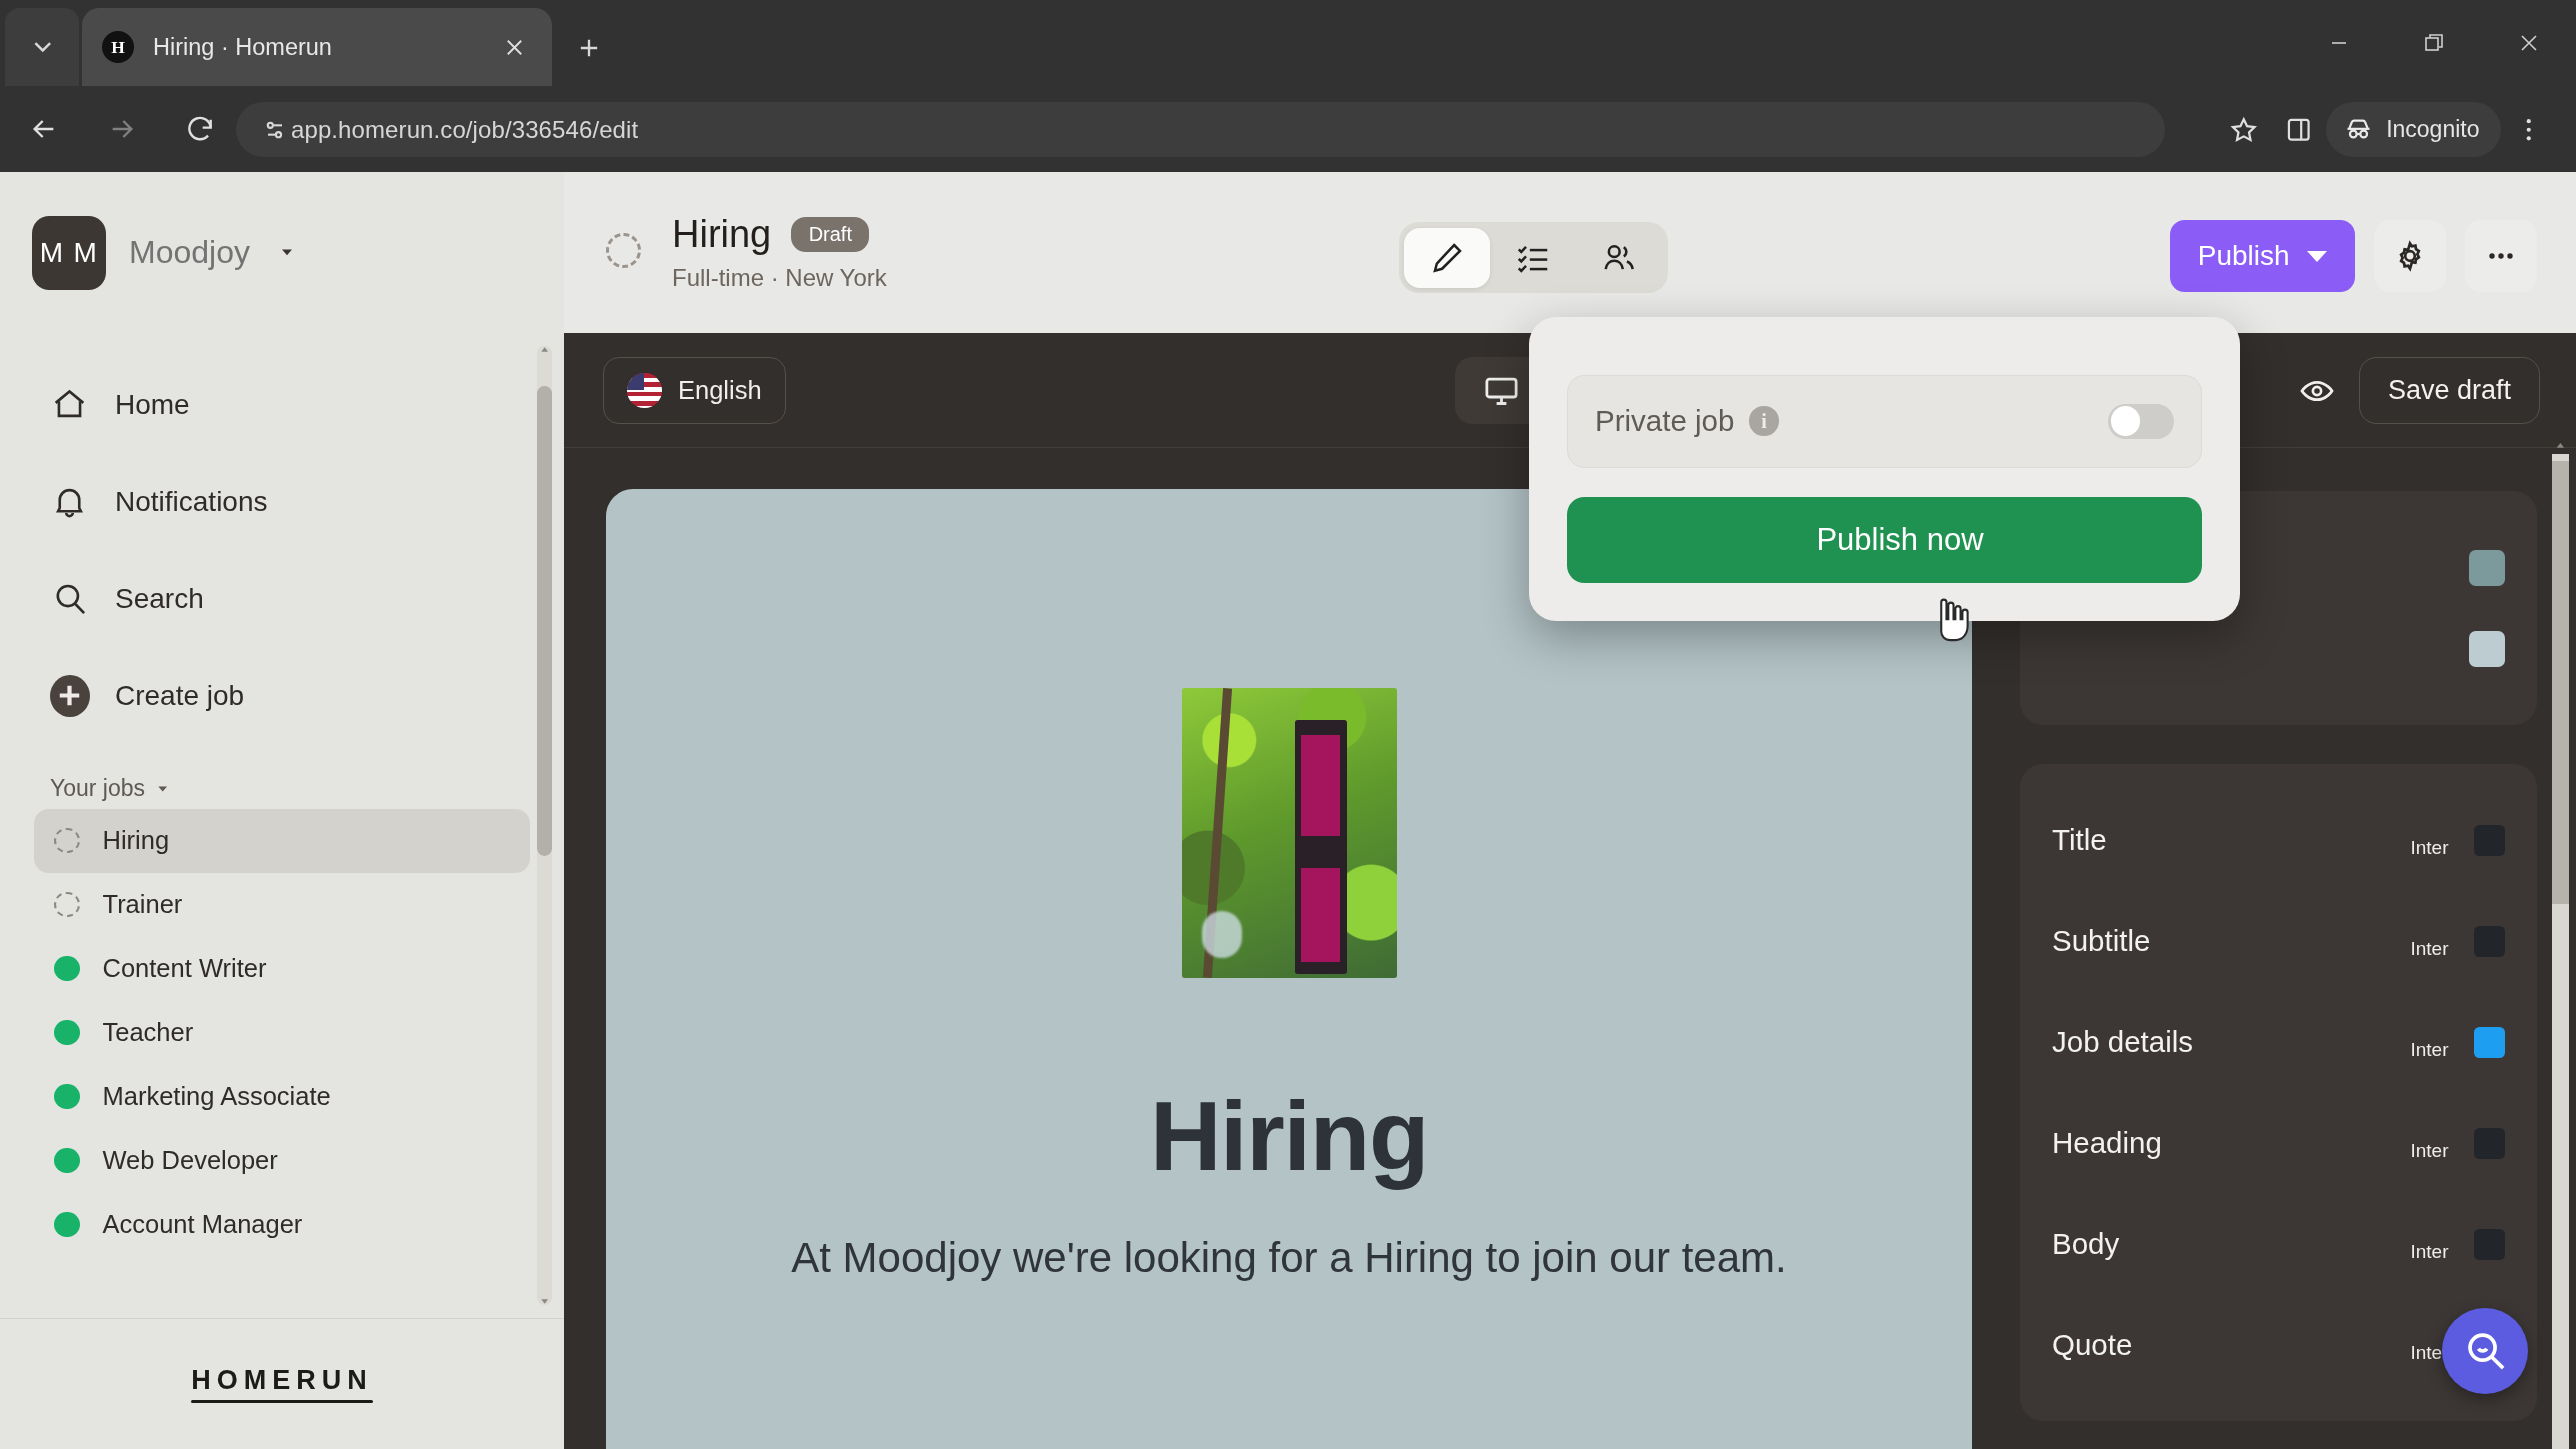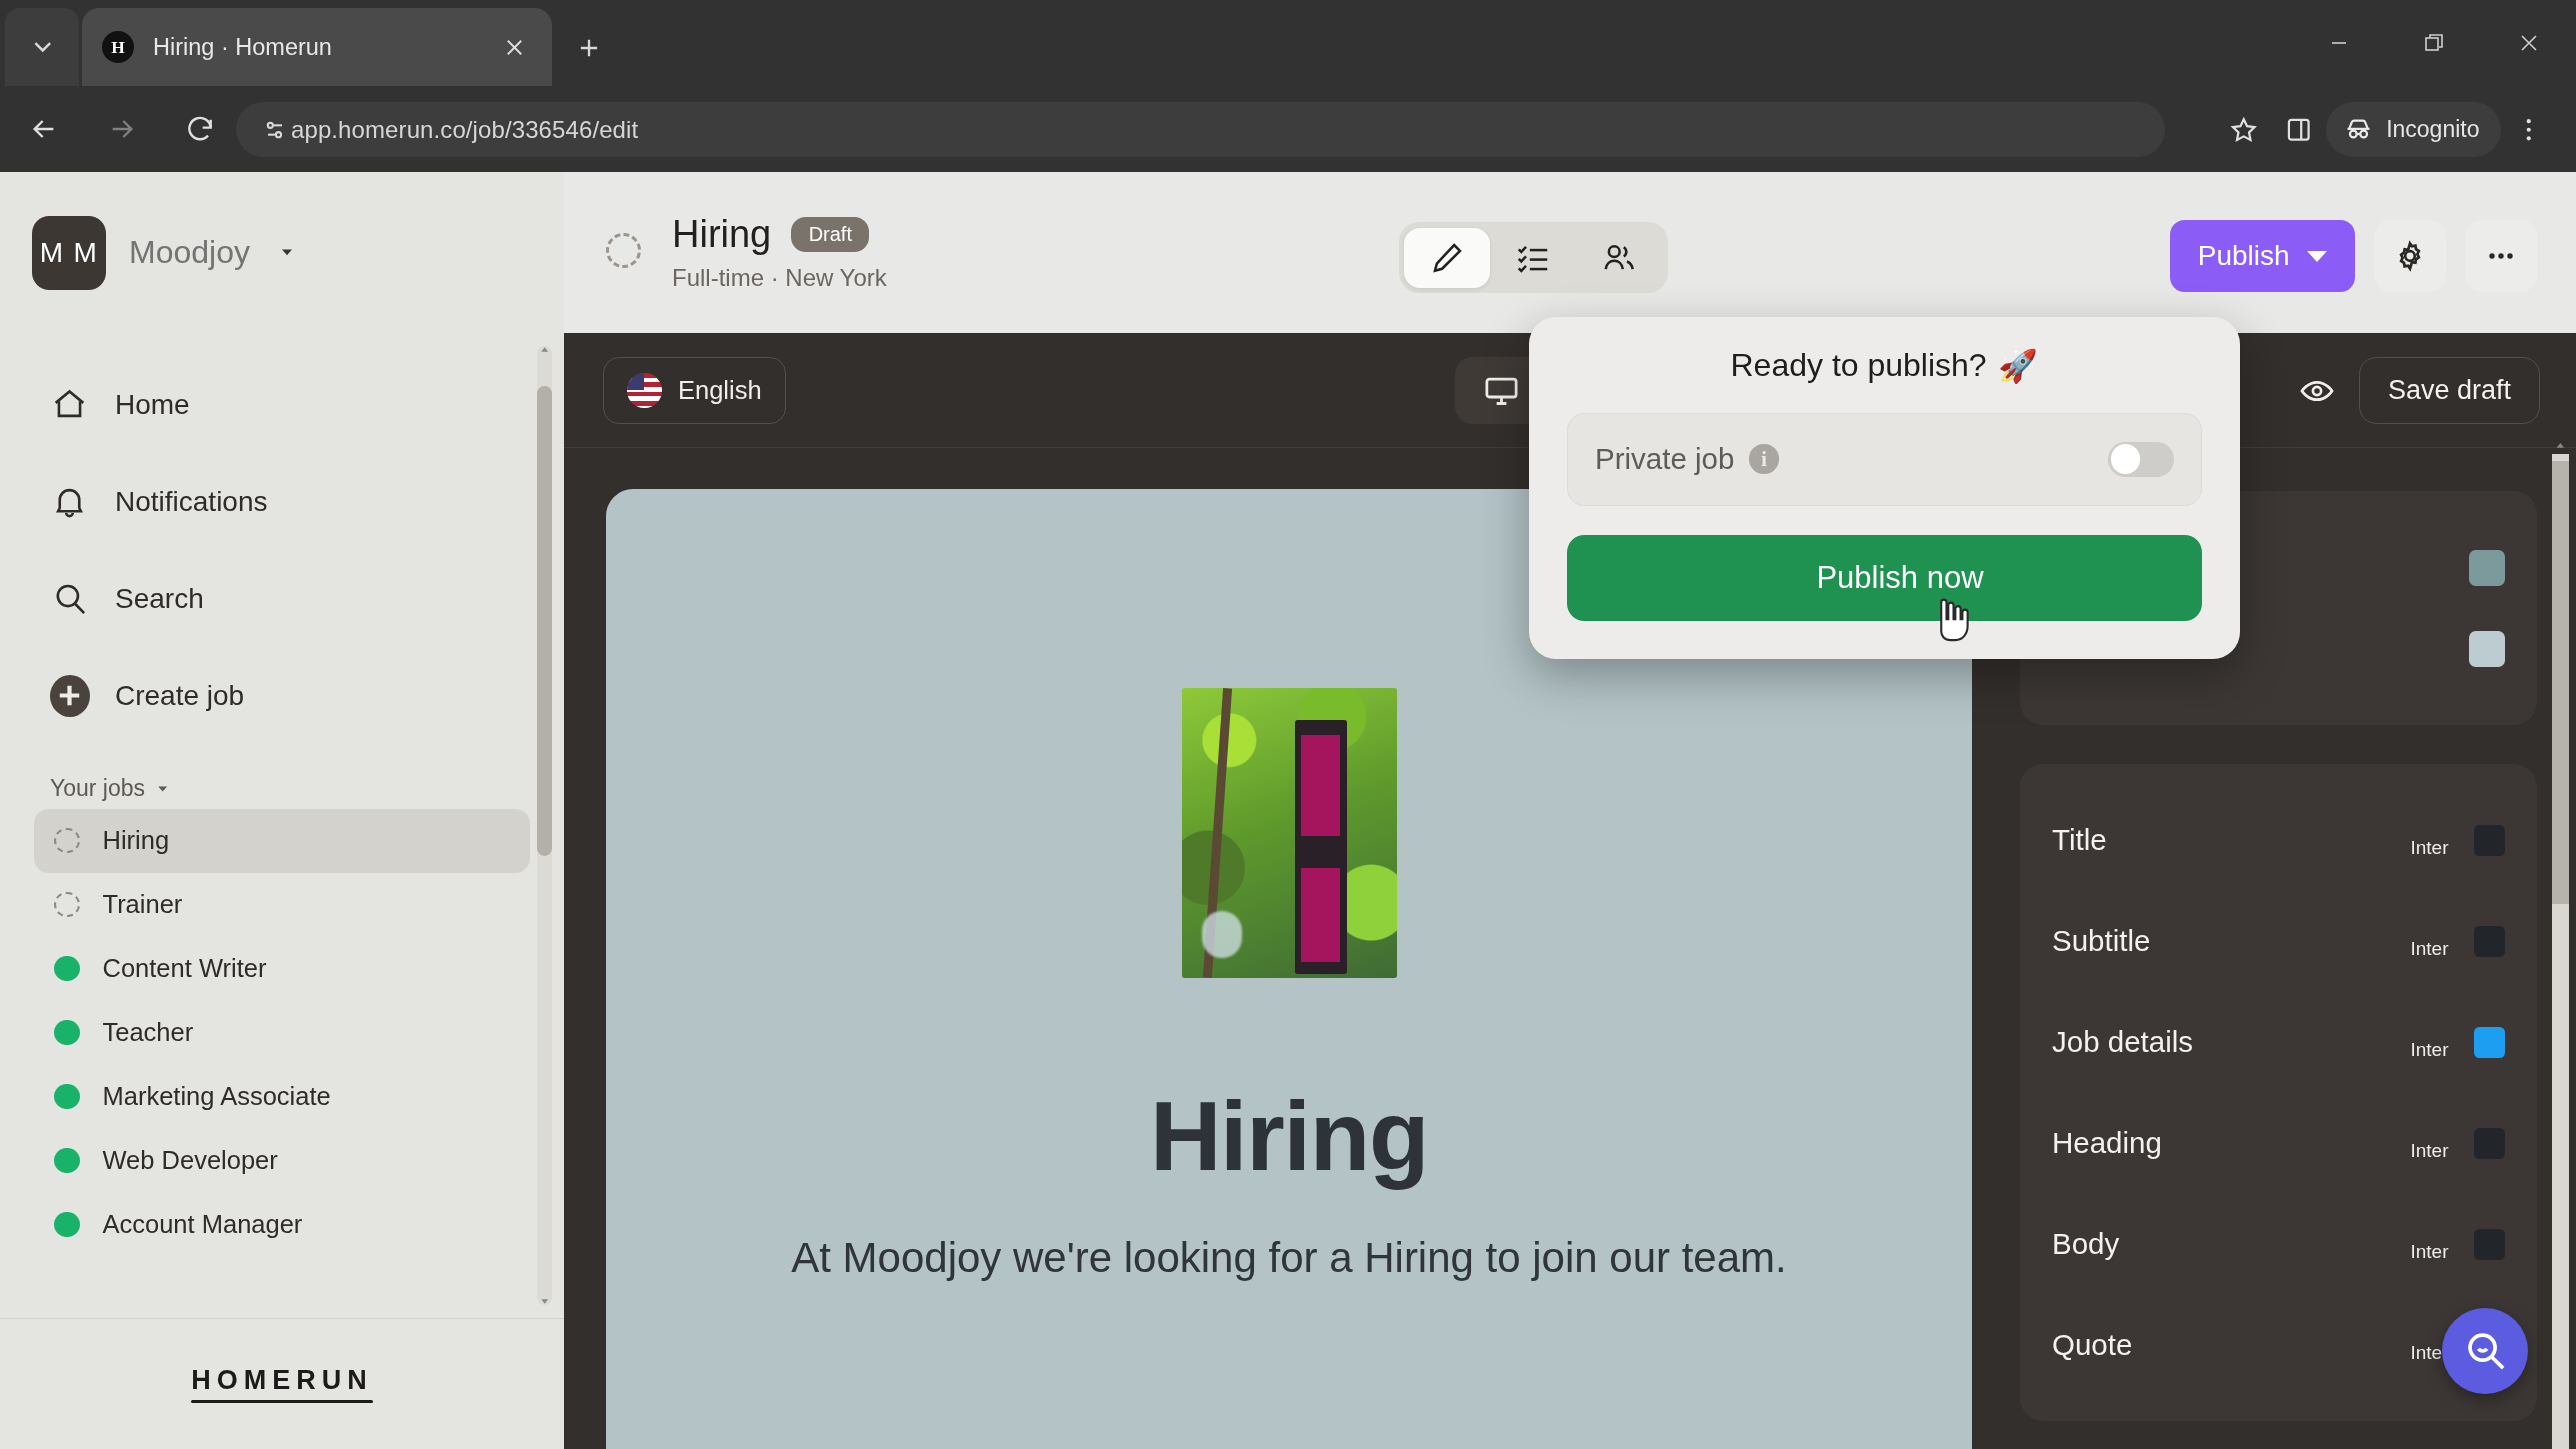--- a/index.html
+++ b/index.html
@@ -714,24 +714,20 @@
                 <path d="M12 8l6 8H6z"></path>
               </svg>
           </div>
           <div class="thumb"></div>
         </div>
       </div>
     </div>
   </div>
 
   <div class="popover">
-    <div class="pop-title">
-      <span>Ready to publish?</span>
-      <span>🚀</span>
-    </div>
     <div class="pop-row">
       <span class="pop-row-label">
         <span>Private job</span>
         <span class="info-dot">i</span>
       </span>
       <span class="switch">
           <span class="knob"></span>
         </span>
     </div>
     <div class="pop-cta">

